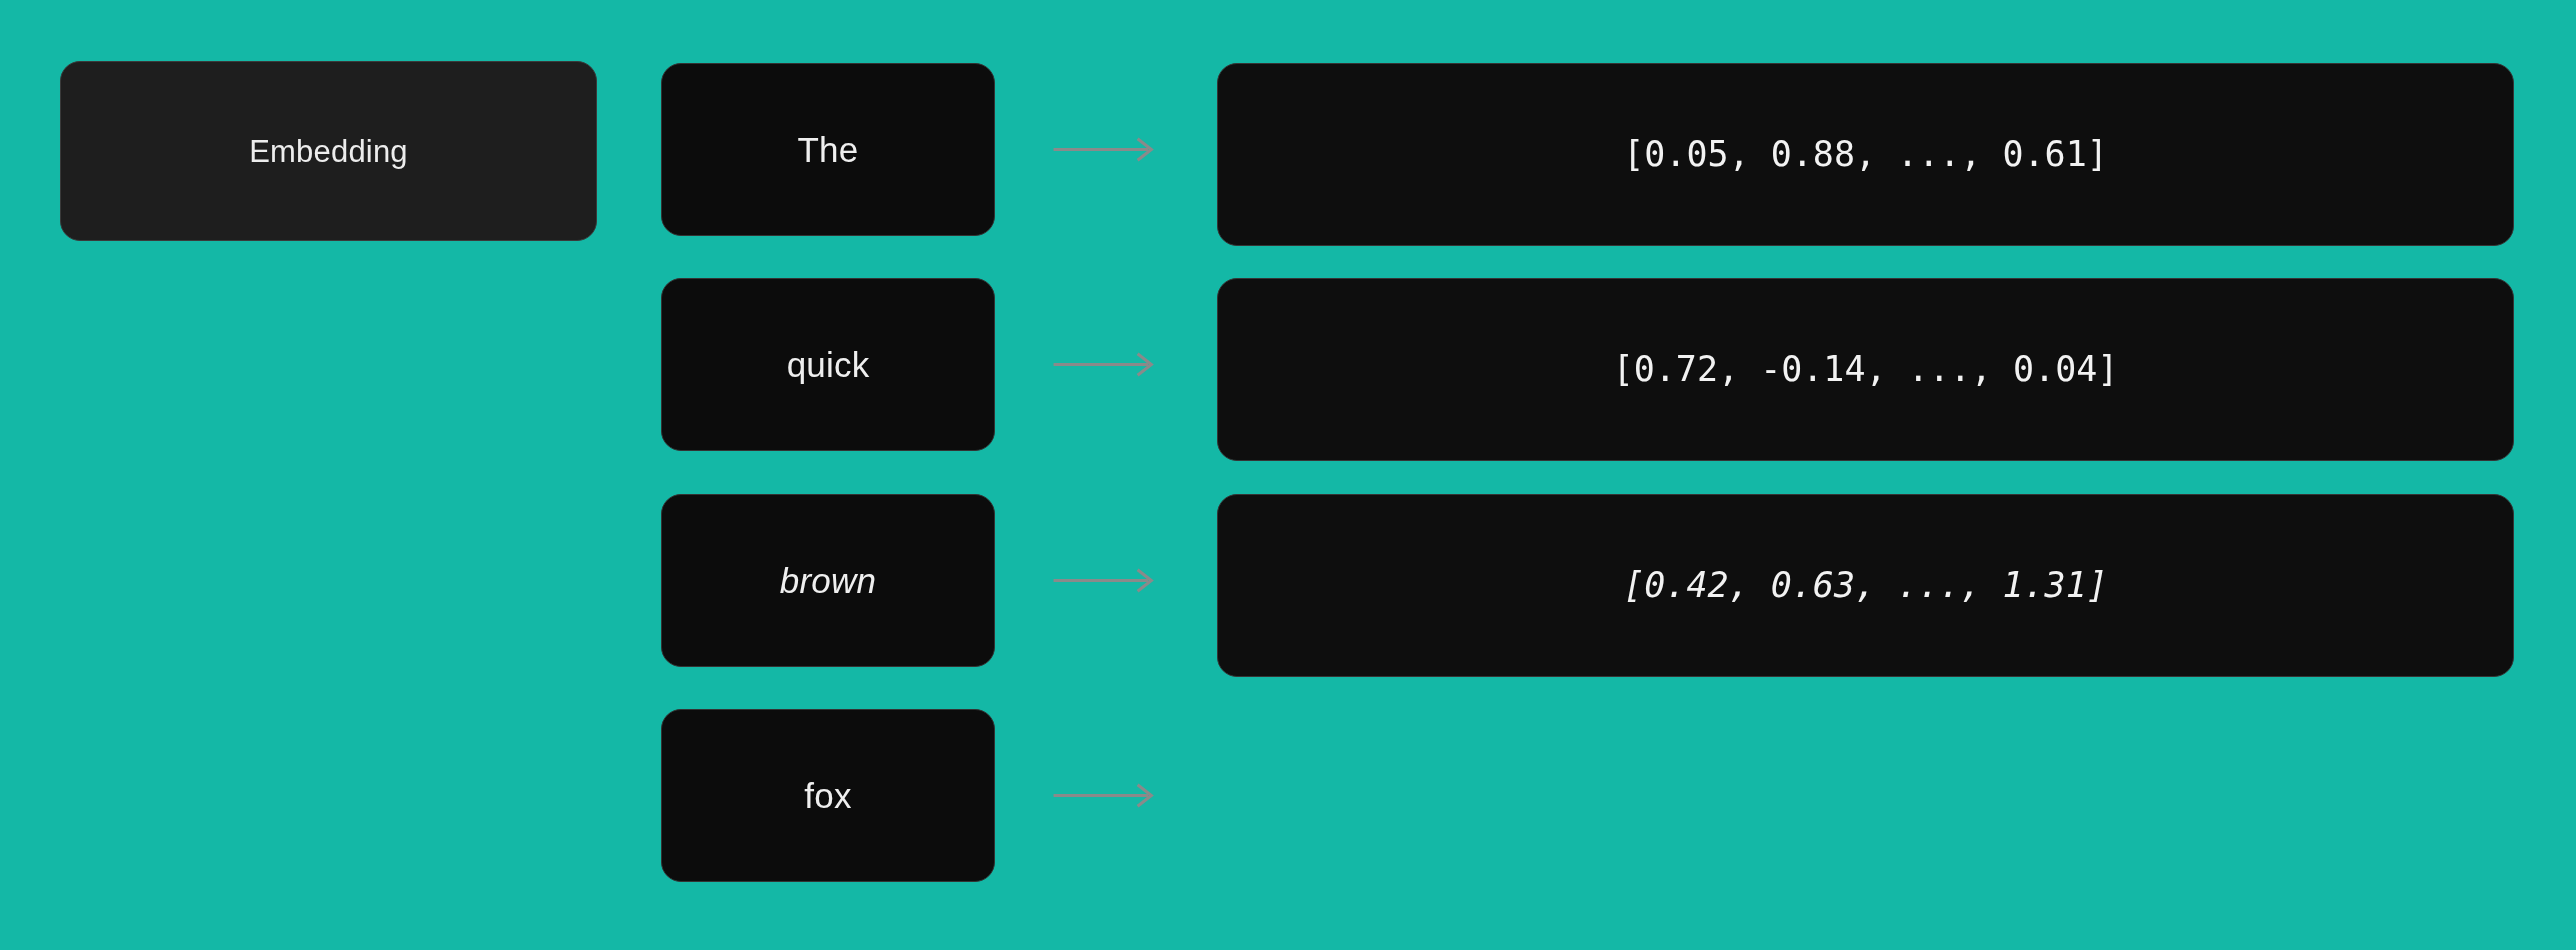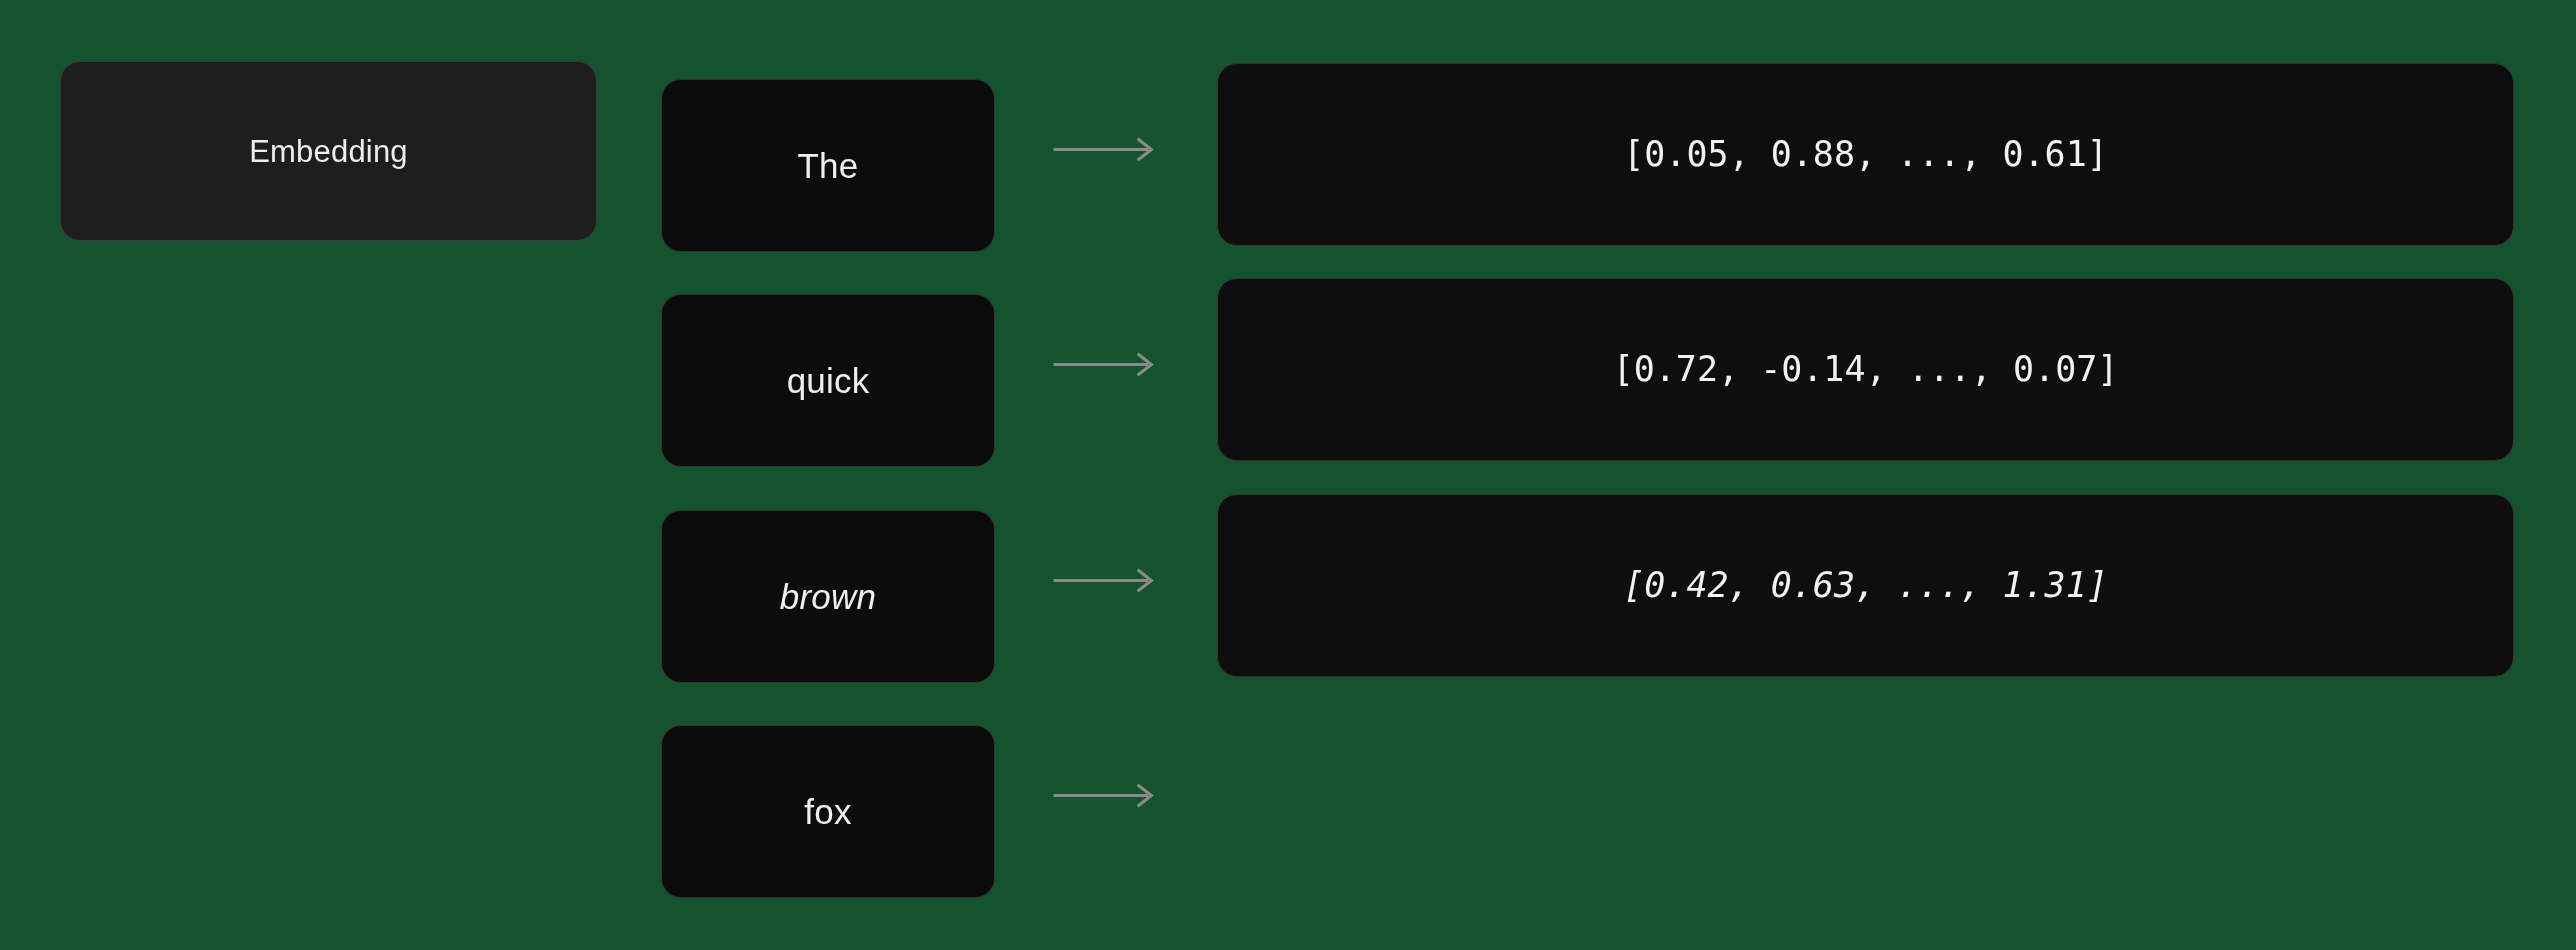--- a/index.html
+++ b/index.html
@@ -12,21 +12,21 @@
     height: 951px;
     overflow: hidden;
     font-family: "Liberation Sans", sans-serif;
     -webkit-font-smoothing: antialiased;
   }
 
   #stage {
     position: relative;
     width: 2576px;
     height: 951px;
-    background: #14532d;
+    background: #14b8a6;
   }
 
   
   .stage-label-card {
     position: absolute;
     left: 60px;
     top: 61px;
     width: 537px;
     height: 180px;
     box-sizing: border-box;
@@ -64,21 +64,20 @@
     top: 0;
     width: 334px;
     height: 173px;
     box-sizing: border-box;
     background: #0c0c0c;
     border: 1.5px solid #333333;
     border-radius: 20px;
     display: flex;
     align-items: center;
     justify-content: center;
-    margin-top: 16px;
   }
   .token-text {
     font-family: "Liberation Sans", sans-serif;
     font-size: 35px;
     font-weight: 400;
     color: #efefef;
     letter-spacing: 0.2px;
     line-height: 1;
   }
 
@@ -148,21 +147,21 @@
     <div class="token-card">
       <span class="token-text">quick</span>
     </div>
     <div class="arrow-wrap">
       <svg class="arrow-svg" width="107" height="31" viewBox="0 0 140 40" aria-hidden="true">
         <line x1="2" y1="20" x2="126" y2="20" stroke="#8a8a8a" stroke-width="4"></line>
         <polyline points="112,6 130,20 112,34" fill="none" stroke="#8a8a8a" stroke-width="4" stroke-linecap="butt" stroke-linejoin="miter"></polyline>
       </svg>
     </div>
     <div class="vector-card">
-      <span class="vector-text">[0.72, -0.14, ..., 0.07]</span>
+      <span class="vector-text">[0.72, -0.14, ..., 0.04]</span>
     </div>
   </div>
 
   <div class="row row-2">
     <div class="token-card">
       <span class="token-text">brown</span>
     </div>
     <div class="arrow-wrap">
       <svg class="arrow-svg" width="107" height="31" viewBox="0 0 140 40" aria-hidden="true">
         <line x1="2" y1="20" x2="126" y2="20" stroke="#8a8a8a" stroke-width="4"></line>

